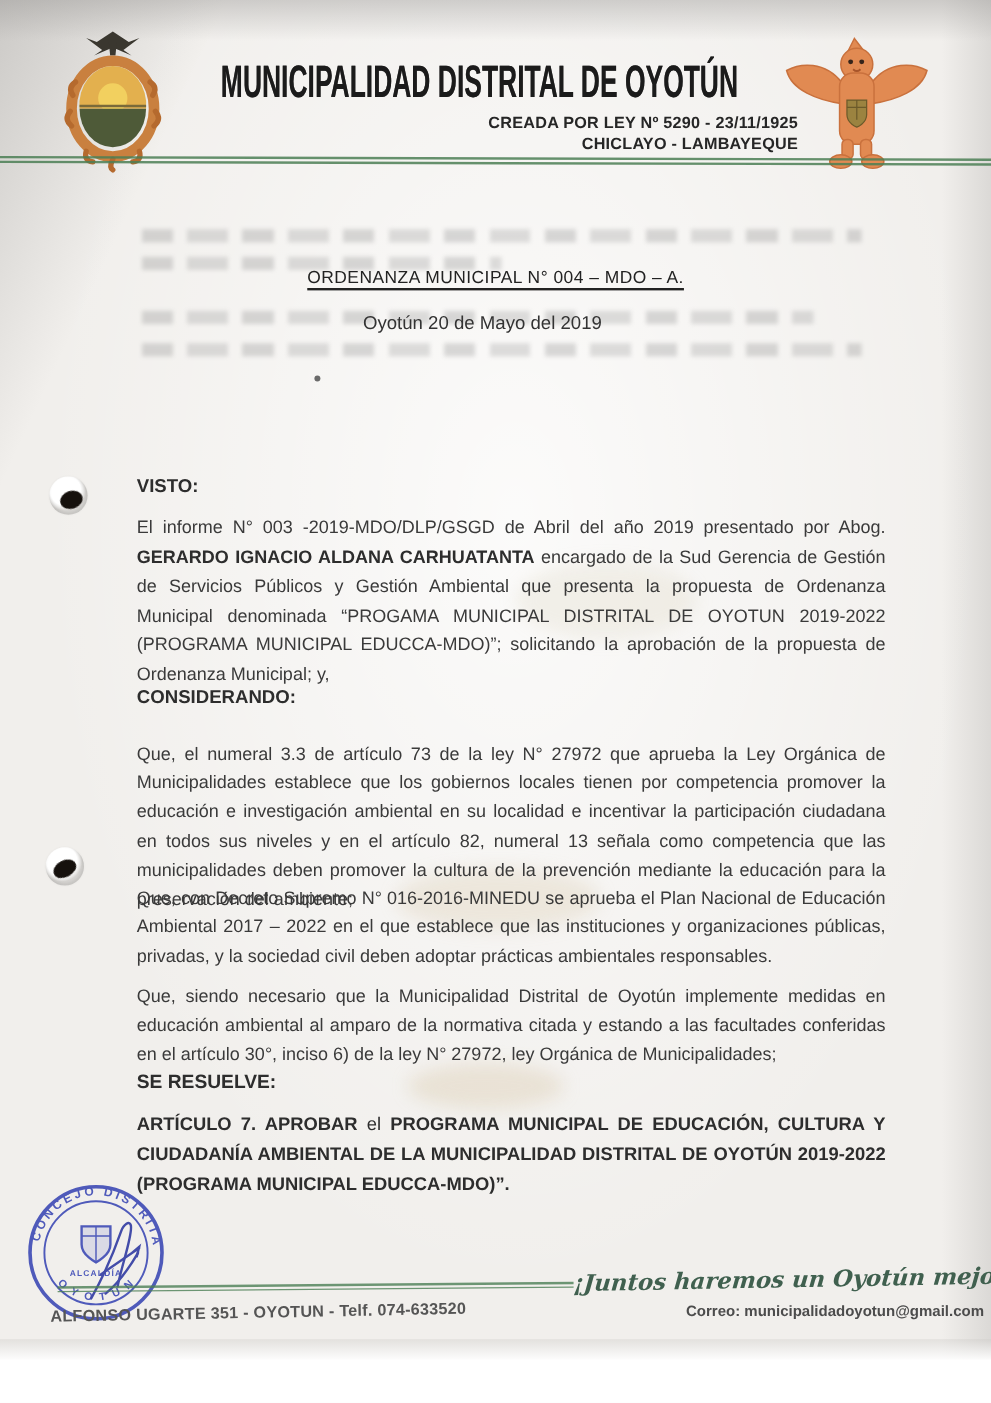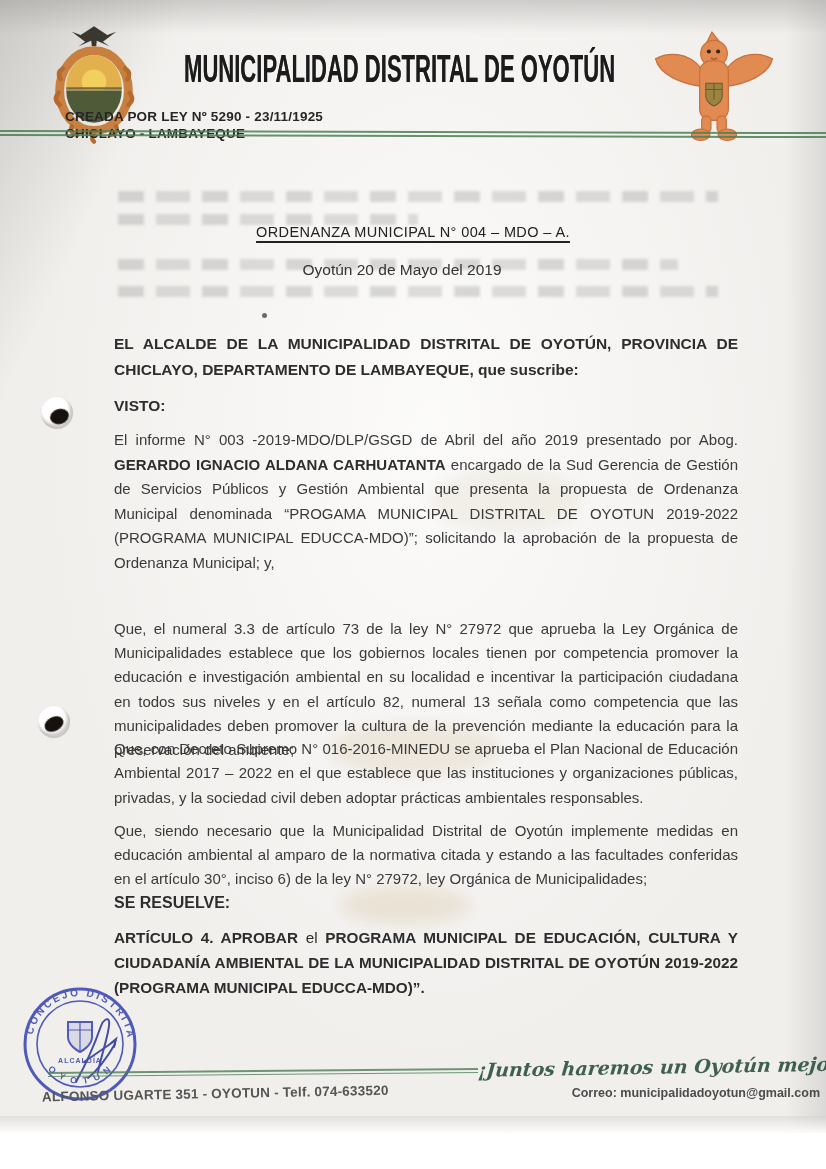--- a/index.html
+++ b/index.html
@@ -27,21 +27,21 @@
   
   .coat { position:absolute; left:38px; top:24px; width:112px; height:122px; filter:blur(0.3px); }
   .bird { position:absolute; left:652px; top:30px; width:124px; height:118px; filter:blur(0.3px); }
 
   .h-title-wrap { position:absolute; left:0; top:48px; width:800px; text-align:center; }
   .h-title {
     display:inline-block; transform:scaleX(0.58); transform-origin:center;
     font-size:38px; font-weight:700; white-space:nowrap; color:#1b1b1b;
     letter-spacing:0px; text-shadow:0 0 0.6px rgba(20,20,20,0.7);
   }
-  .h-sub-wrap { position:absolute; left:65px; top:108px; width:600px; text-align:left; }
+  .h-sub-wrap { position:absolute; left:65px; top:94px; width:600px; text-align:right; }
   .h-sub { font-size:13.5px; font-weight:700; color:#262626; letter-spacing:0.2px; line-height:17px; }
 
   .rule-top {
     position:absolute; left:0; top:131px; width:826px; height:6px;
     border-top:2px solid #4c7f55; border-bottom:2px solid #4c7f55;
     transform:rotate(0.15deg); opacity:0.85;
   }
 
   
   .doc { position:absolute; color:#3a3a3a; font-size:15px; }
@@ -172,28 +172,28 @@
     <div class="hole hole2">
         <div class="blob"></div>
       </div>
     <div class="ink-dot"></div>
 
     <div class="doc center-line ord-title">
       <span>ORDENANZA MUNICIPAL N° 004 – MDO – A.</span>
     </div>
     <div class="doc date-line">Oyotún 20 de Mayo del 2019</div>
 
-    <div class="doc para bold-para p-salutation">EL ALCALDE DE LA MUNICIPALIDAD DISTRITAL DE OYOTÚN, PROVINCIA DE CHICLAYO, DEPARTAMENTO DE LAMBAYEQUE, que suscribe:</div>
     <div class="doc para h-visto">VISTO:</div>
     <div class="doc para p-visto"><span style="font-weight: 400;">El informe N° 003 -2019-MDO/DLP/GSGD de Abril del año 2019  presentado por  Abog. </span><span style="font-weight: 700; color: rgb(45, 45, 45);">GERARDO IGNACIO ALDANA CARHUATANTA</span><span style="font-weight: 400;">  encargado de la Sud Gerencia de Gestión  de Servicios Públicos y Gestión Ambiental  que presenta  la propuesta  de Ordenanza Municipal denominada “PROGAMA MUNICIPAL DISTRITAL DE OYOTUN 2019-2022 (PROGRAMA MUNICIPAL EDUCCA-MDO)”; solicitando la aprobación de la propuesta de Ordenanza Municipal; y,</span></div>
+    <div class="doc para h-considerando">CONSIDERANDO:</div>
     <div class="doc para p-c1">Que, el numeral 3.3 de artículo 73 de la ley N° 27972 que aprueba la Ley Orgánica de Municipalidades establece que los gobiernos locales tienen por competencia promover la educación e investigación ambiental en su localidad e incentivar la participación ciudadana en todos sus niveles y en el artículo 82, numeral 13 señala como competencia que las municipalidades deben promover la cultura de la prevención mediante la educación para la preservación del ambiente;</div>
     <div class="doc para p-c2">Que, con Decreto Supremo N° 016-2016-MINEDU se aprueba el Plan Nacional de Educación Ambiental   2017 – 2022 en el que establece que las instituciones y organizaciones públicas, privadas, y la sociedad civil deben adoptar prácticas ambientales responsables.</div>
     <div class="doc para p-c3">Que, siendo necesario que la Municipalidad Distrital de Oyotún implemente medidas en educación ambiental al amparo de la normativa citada y estando a las facultades conferidas en el artículo 30°, inciso 6) de la ley N° 27972, ley Orgánica de Municipalidades;</div>
     <div class="doc para h-resuelve">SE RESUELVE:</div>
-    <div class="doc para p-articulo"><span style="font-weight: 700; color: rgb(45, 45, 45);">ARTÍCULO 4. APROBAR </span><span style="font-weight: 400;">el </span><span style="font-weight: 700; color: rgb(45, 45, 45);">PROGRAMA MUNICIPAL DE EDUCACIÓN, CULTURA Y CIUDADANÍA AMBIENTAL DE LA MUNICIPALIDAD DISTRITAL DE OYOTÚN 2019-2022 (PROGRAMA MUNICIPAL EDUCCA-MDO)”.</span></div>
+    <div class="doc para p-articulo"><span style="font-weight: 700; color: rgb(45, 45, 45);">ARTÍCULO 7. APROBAR </span><span style="font-weight: 400;">el </span><span style="font-weight: 700; color: rgb(45, 45, 45);">PROGRAMA MUNICIPAL DE EDUCACIÓN, CULTURA Y CIUDADANÍA AMBIENTAL DE LA MUNICIPALIDAD DISTRITAL DE OYOTÚN 2019-2022 (PROGRAMA MUNICIPAL EDUCCA-MDO)”.</span></div>
 
     <svg class="stamp" viewBox="0 0 125 125">
       <g opacity="0.88">
         <circle cx="62" cy="58" r="55" fill="none" stroke="#3946b4" stroke-width="3"></circle>
         <circle cx="62" cy="58" r="43" fill="none" stroke="#3946b4" stroke-width="1.6"></circle>
         <defs>
           <path id="arcTop" d="M14 58 A48 48 0 0 1 110 58"></path>
           <path id="arcBot" d="M22 72 A44 44 0 0 0 102 72"></path>
         </defs>
         <text font-size="10" font-weight="bold" fill="#3946b4" letter-spacing="2.5" font-family="Liberation Sans, sans-serif">

